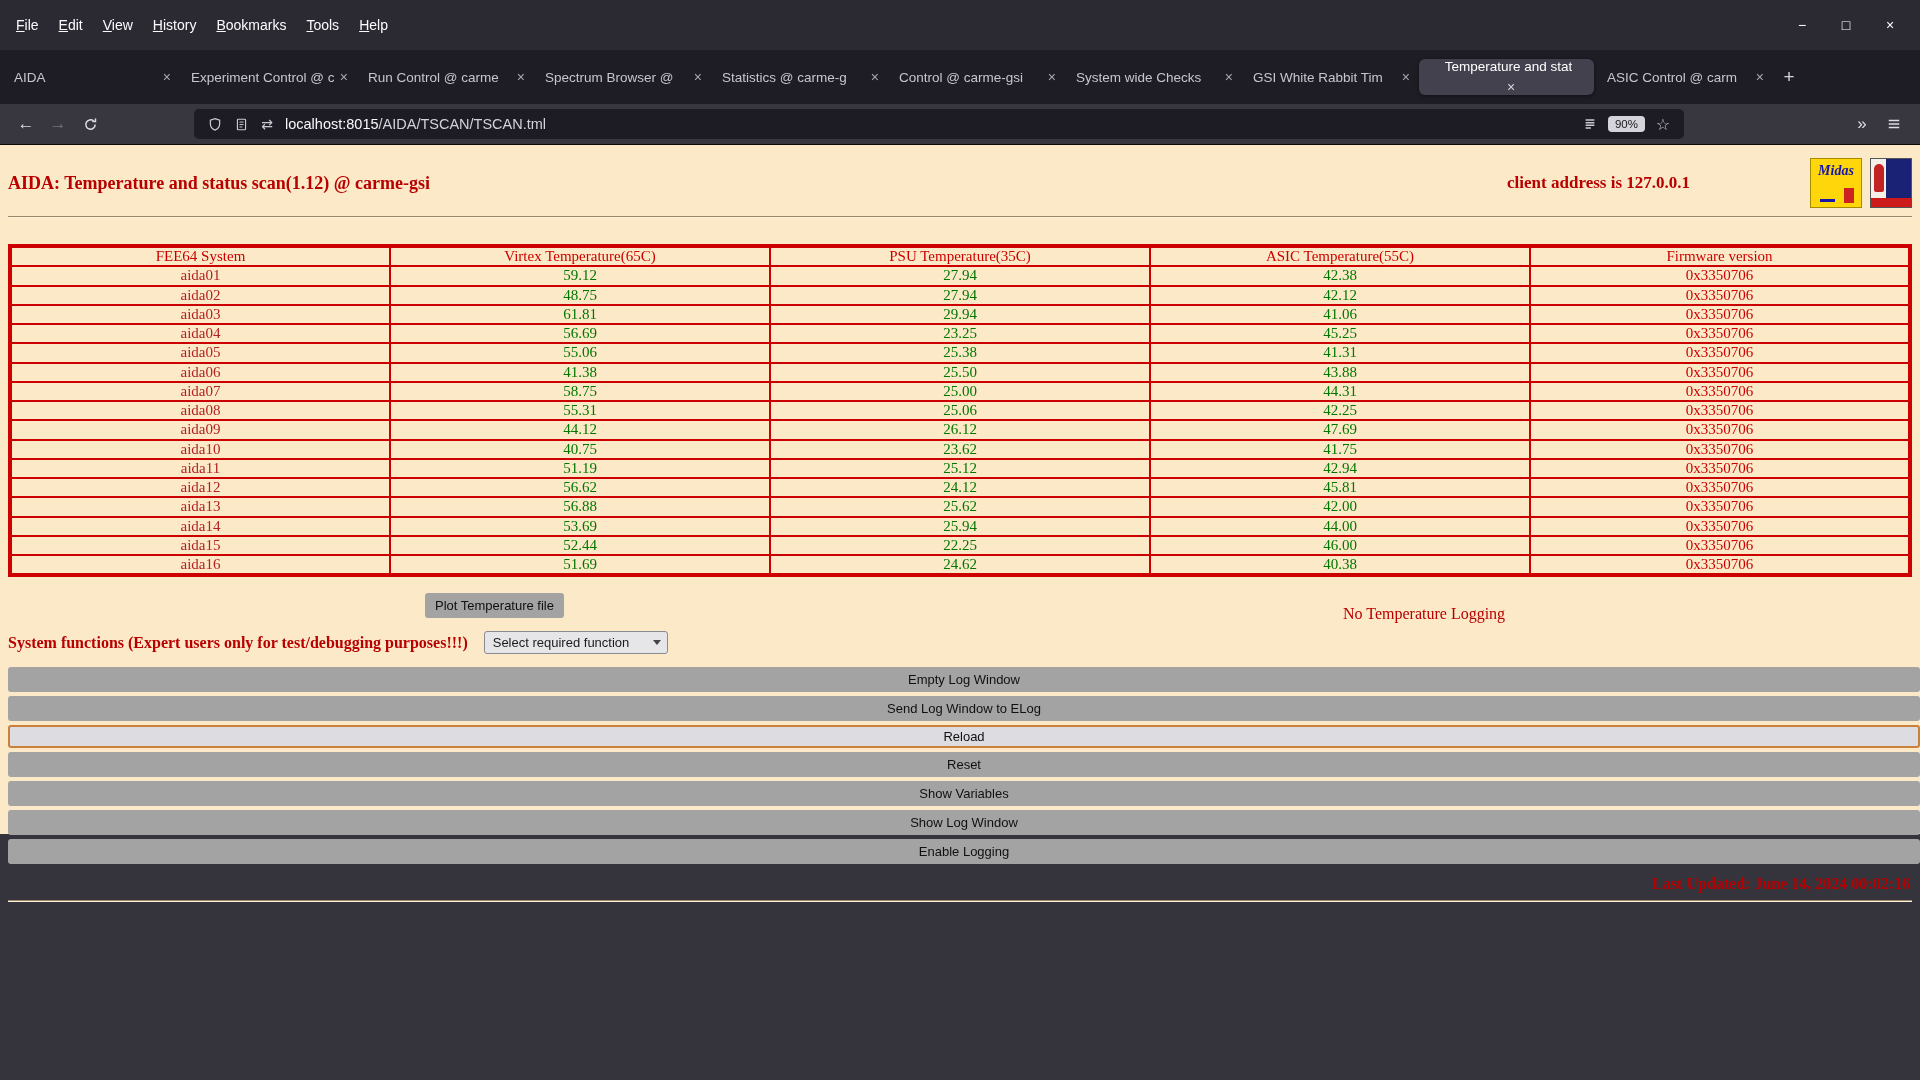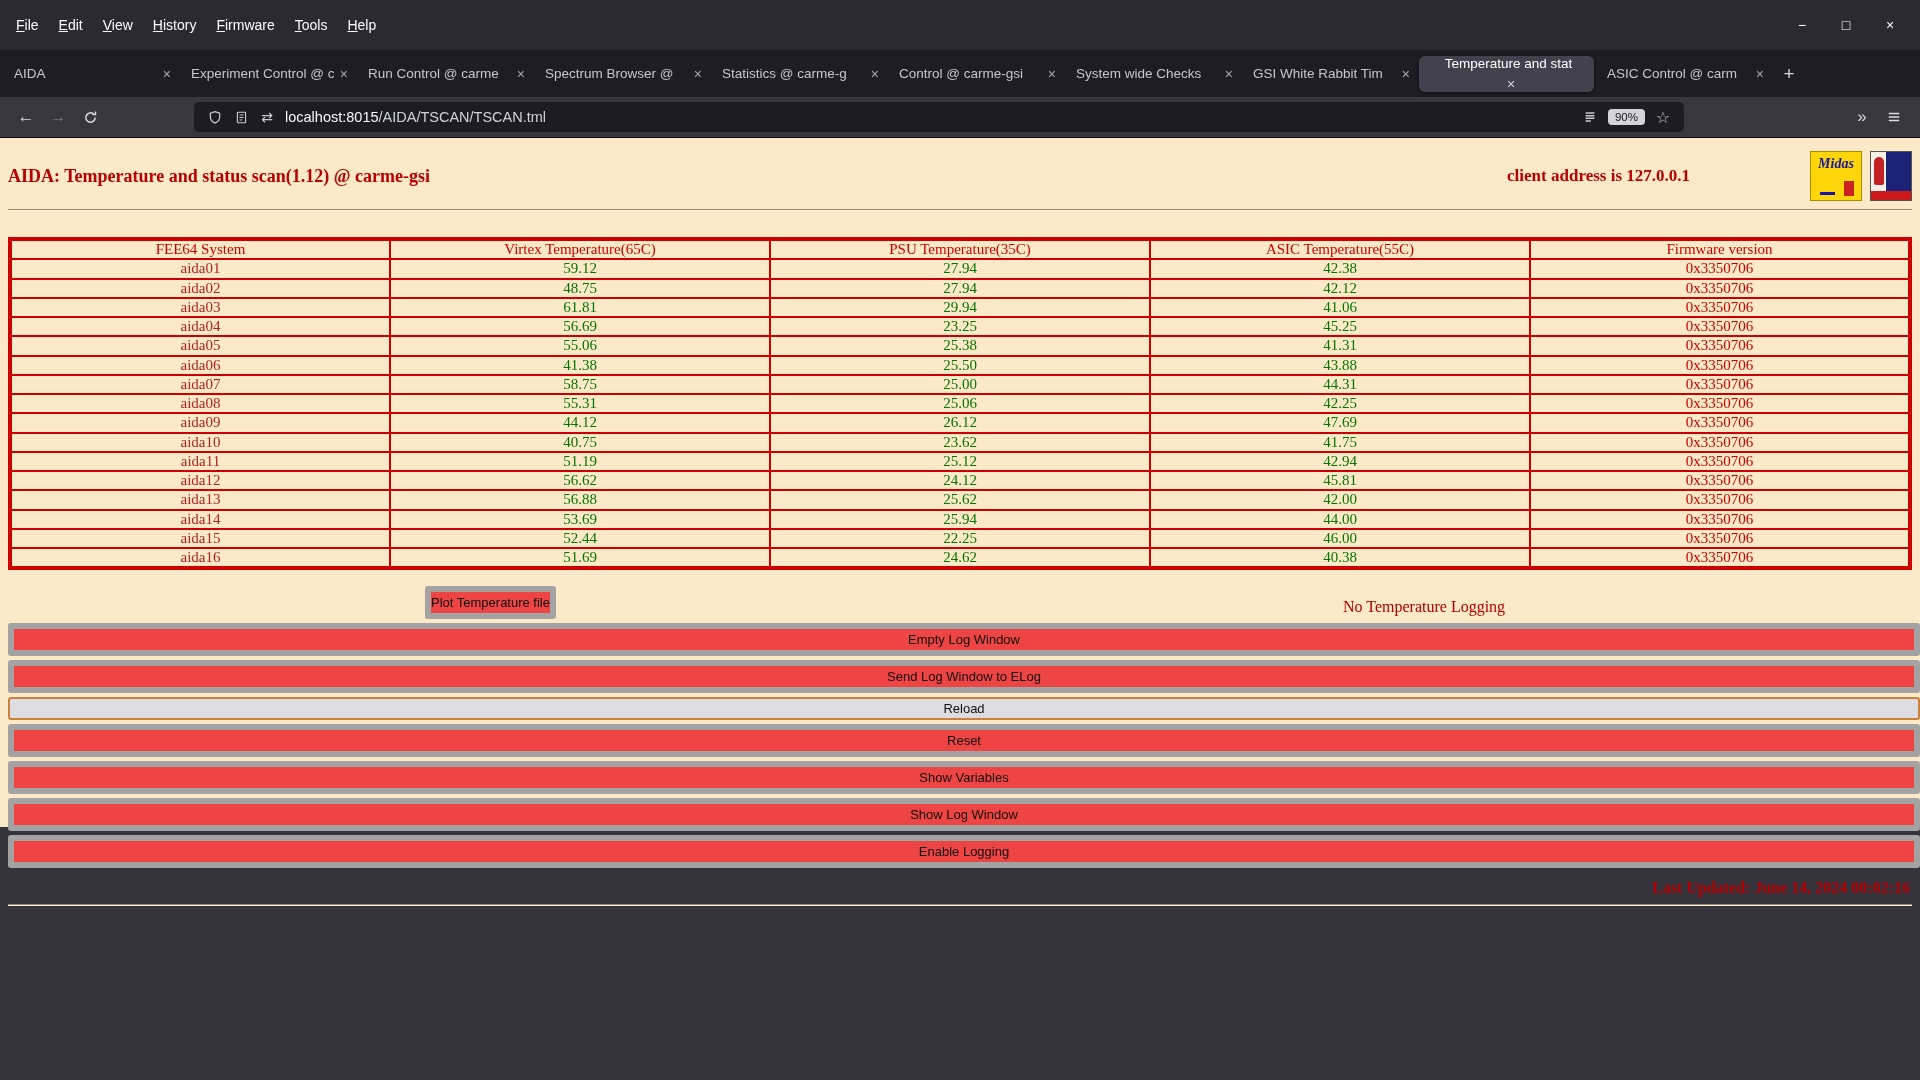--- a/index.html
+++ b/index.html
@@ -11,21 +11,21 @@
   }
 
   
   .titlebar { height: 50px; background: #2b2a33; display: flex; align-items: stretch; color: #fbfbfe; }
   .menubar { display: flex; align-items: center; padding-left: 6px; }
   .menu-item { display: inline-block; padding: 0 10px; font-size: 14px; cursor: default; }
   .menu-item::first-letter { text-decoration: underline; }
   .win-controls { margin-left: auto; display: flex; align-items: center; padding-right: 8px; }
   .win-btn { width: 44px; text-align: center; font-size: 14px; color: #fbfbfe; cursor: default; }
 
-  .tabbar { height: 47px; background: #1e1d25; display: flex; align-items: center; padding-left: 2px; }
+  .tabbar { height: 54px; background: #1e1d25; display: flex; align-items: center; padding-left: 2px; }
   .tabs { display: flex; align-items: center; height: 100%; }
   .tab { width: 175px; height: 36px; margin: 0 1px; border-radius: 6px; display: flex; align-items: center;
          padding: 0 7px 0 11px; color: #c6c6cd; font-size: 13.5px; cursor: default; }
   .tab-title { flex: 1; white-space: nowrap; overflow: hidden; }
   .tab-close { margin-left: 5px; font-size: 14px; color: #a9a9b2; flex: 0 0 auto; }
   .tab.active { background: #42414d; color: #ffffff; box-shadow: 0 1px 4px rgba(0,0,0,.45); flex-direction: column; }
   .tab.active .tab-close { color: #d6d6dd; }
   .newtab { width: 34px; height: 34px; display: flex; align-items: center; justify-content: center;
             color: #d2d2d8; font-size: 19px; border-radius: 6px; }
 
@@ -67,22 +67,22 @@
 
   .temp-table { width: 1904px; margin: 26px 8px 0 8px; border-collapse: collapse;
                 border: 4px solid #cc0000; table-layout: fixed; }
   .temp-table th, .temp-table td { border: 2px solid #cc0000; text-align: center; padding: 0;
                 height: 18px; font-size: 15px; font-weight: normal; line-height: 1.15; }
   .temp-table th { color: #cc0000; }
   .c-name { color: #b22222; }
   .c-green { color: #007700; margin-top: 16px; }
   .c-fw { color: #cc0000; }
 
-  .btn { font: 13px "Liberation Sans", sans-serif; color: #101010; background: #ef4444;
-         border: 6px solid #a3a3a3; border-radius: 3px; padding: 3px 0; cursor: default; }
+  .btn { font: 13px "Liberation Sans", sans-serif; color: #101010; background: #a3a3a3;
+         border: 2px solid #a3a3a3; border-radius: 3px; padding: 3px 8px; cursor: default; }
   .btn.active { border: 2px solid #c9813c; padding: 2px 7px; background: #dddde1; }
 
   .plot-row { position: relative; height: 24px; margin-top: 16px; }
   .plot-btn { position: absolute; left: 425px; top: 0; }
   .no-logging { position: absolute; left: 1343px; top: 12px; color: #b80000; font-size: 16px; }
 
   .sysfunc-row { display: flex; align-items: center; margin: 14px 0 0 8px; gap: 16px; }
   .sysfunc-label { color: #b80000; font-weight: bold; font-size: 16px; }
   .select { display: inline-flex; align-items: center; gap: 24px; background: #e6e6e9;
             border: 1px solid #8a8a94; border-radius: 3px; padding: 3px 6px 3px 8px;
@@ -100,21 +100,21 @@
 </head>
 <body>
 
 <div class="titlebar">
   <div class="menubar">
 
   <span class="menu-item">File</span>
       <span class="menu-item">Edit</span>
       <span class="menu-item">View</span>
       <span class="menu-item">History</span>
-      <span class="menu-item">Firmware</span>
+      <span class="menu-item">Bookmarks</span>
       <span class="menu-item">Tools</span>
       <span class="menu-item">Help</span>
     </div>
   <div class="win-controls">
     <span class="win-btn">−</span>
     <span class="win-btn">□</span>
     <span class="win-btn">×</span>
   </div>
 </div>
 
@@ -347,20 +347,27 @@
         <td class="c-fw">0x3350706</td>
       </tr>
       </tbody>
   </table>
 
   <div class="plot-row">
     <button class="btn plot-btn">Plot Temperature file</button>
     <span class="no-logging">No Temperature Logging</span>
   </div>
 
+  <div class="sysfunc-row">
+    <span class="sysfunc-label">System functions (Expert users only for test/debugging purposes!!!)</span>
+    <div class="select">
+      <span>Select required function</span>
+      <span class="sel-arrow"></span>
+    </div>
+  </div>
 
   <div class="actions-row">
 
   <button class="btn">Empty Log Window</button>
       <button class="btn">Send Log Window to ELog</button>
       <button class="btn active">Reload</button>
       <button class="btn">Reset</button>
       <button class="btn">Show Variables</button>
       <button class="btn">Show Log Window</button>
       <button class="btn">Enable Logging</button>

